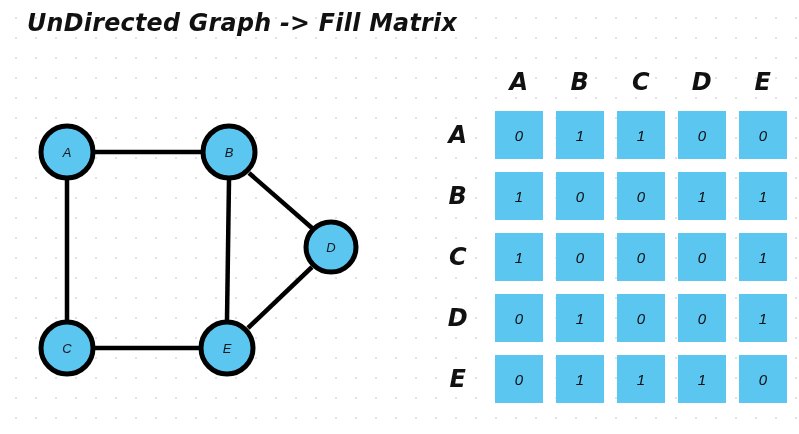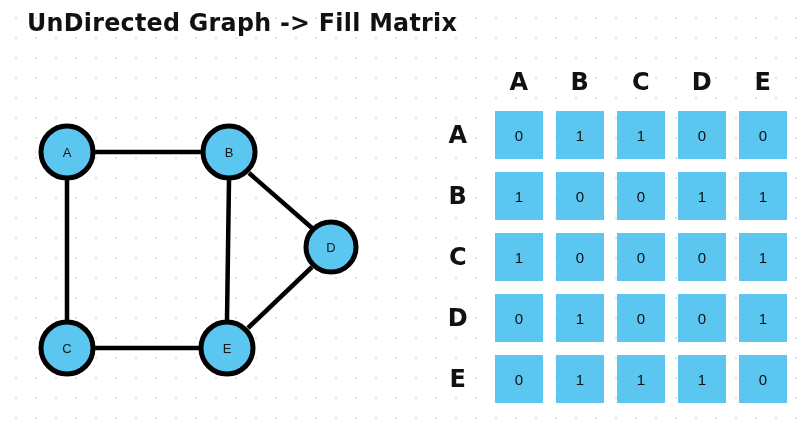--- a/index.html
+++ b/index.html
@@ -16,20 +16,21 @@
     background-position: 6px 8px;
     font-family: "DejaVu Sans", sans-serif;
     position: relative;
   }
 
   .canvas {
     position: absolute;
     left: 0; top: 0;
     width: 799px;
     height: 434px;
+    font-style: italic;
   }
 
   
   .title {
     position: absolute;
     left: 27px;
     top: 8px;
     font-family: "DejaVu Sans", sans-serif;
     font-weight: bold;
     font-size: 25px;

